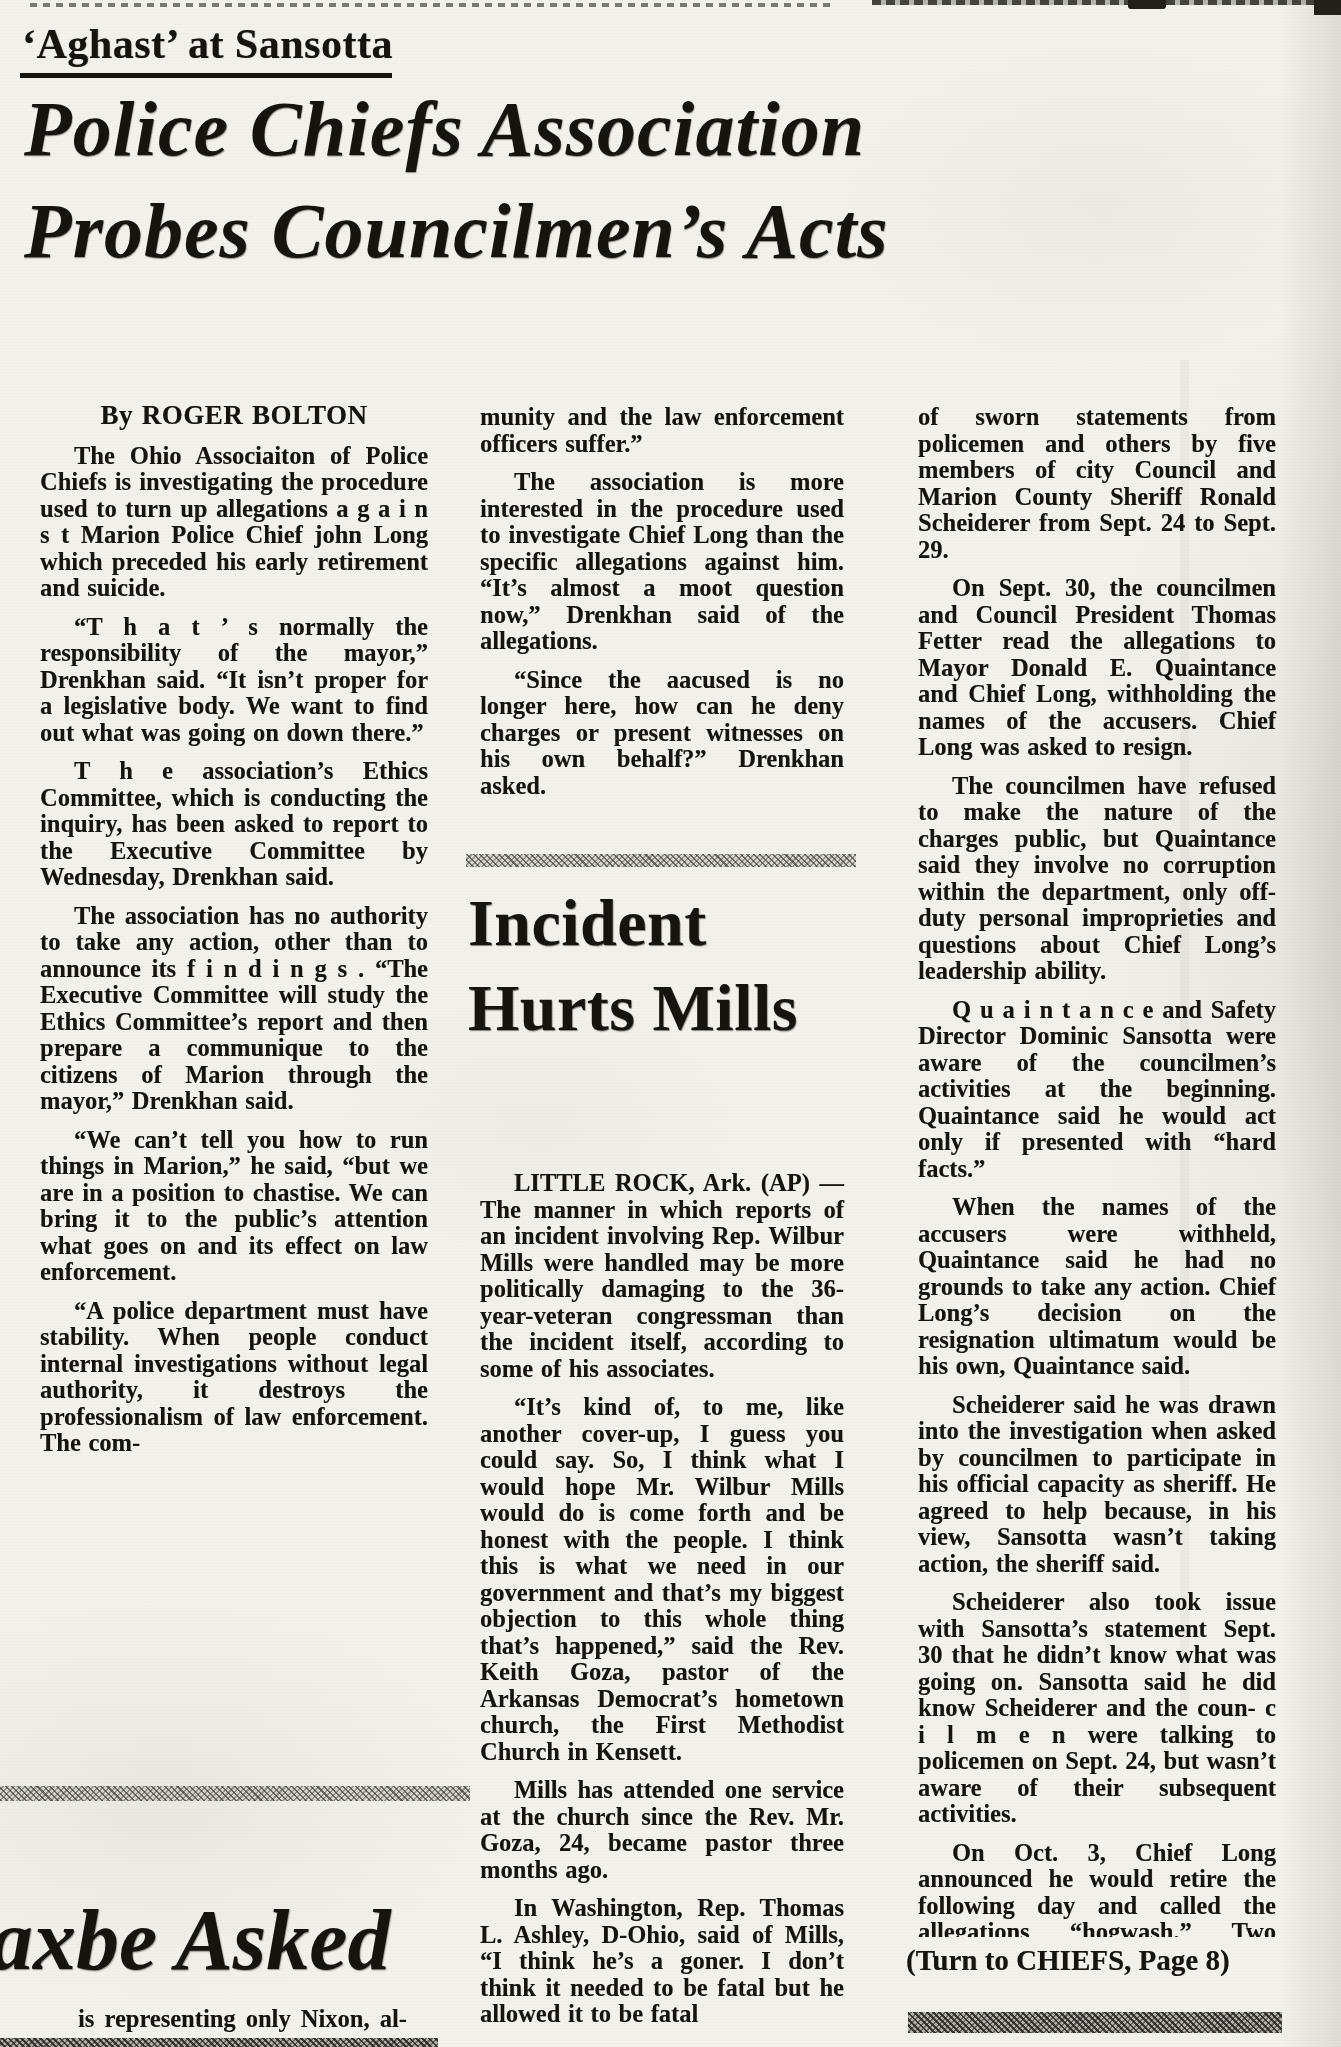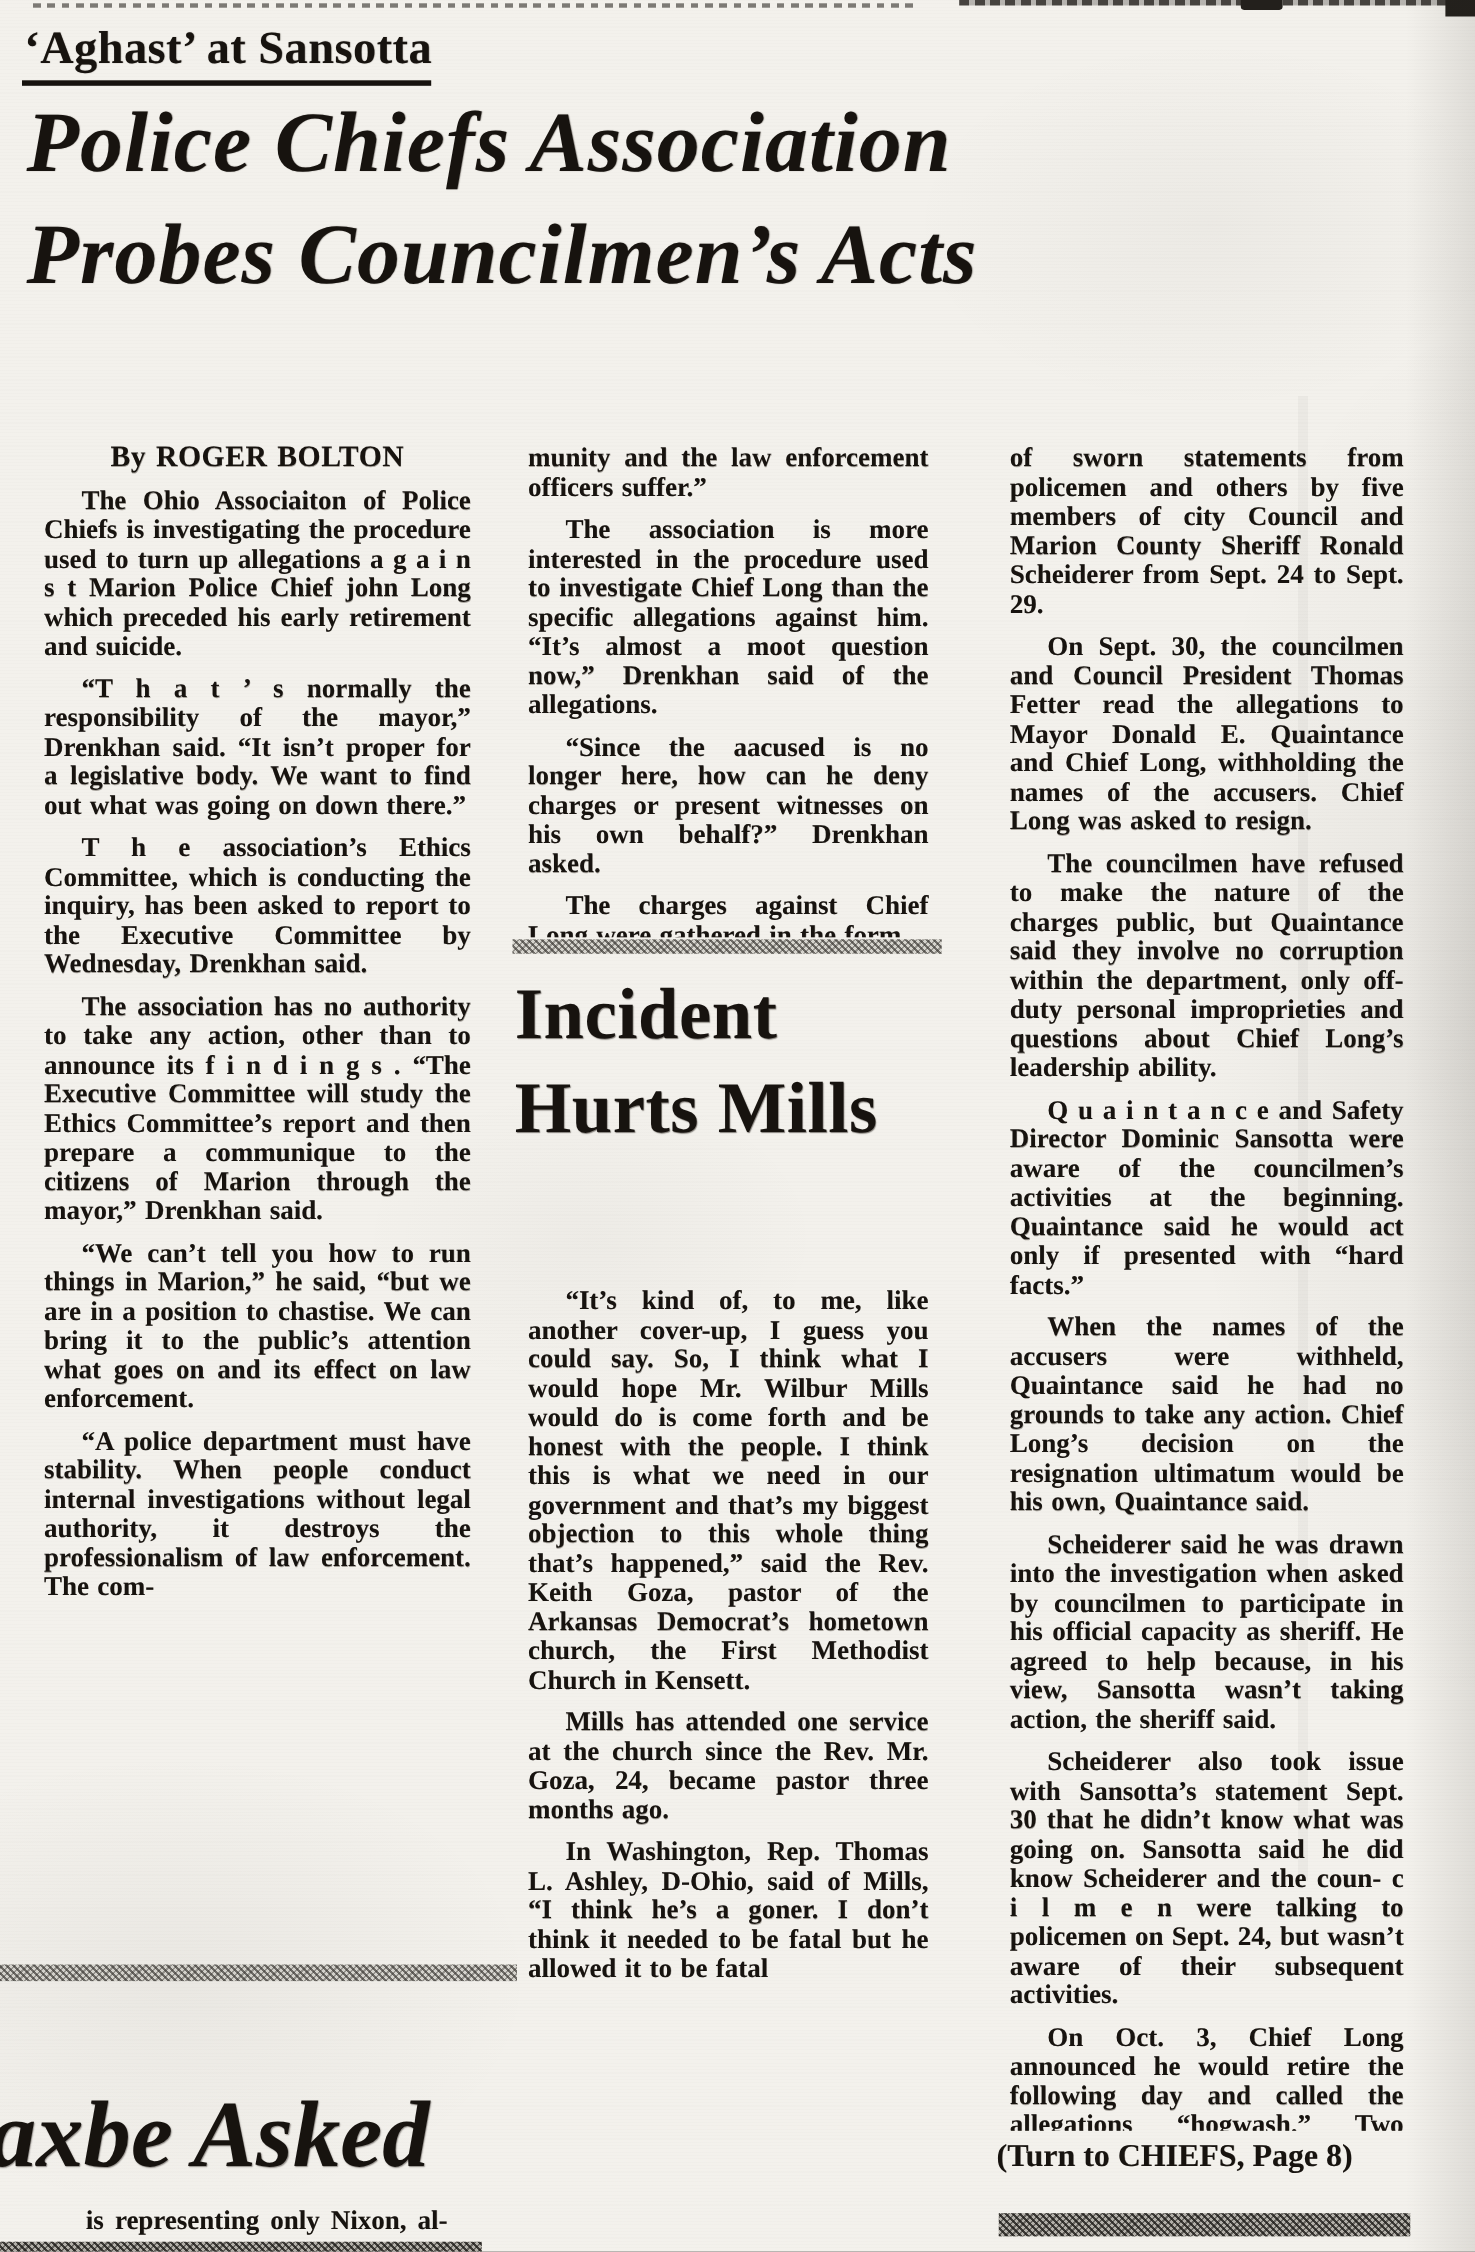--- a/index.html
+++ b/index.html
@@ -128,21 +128,20 @@
         <p>The association has no authority to take any action, other than to announce its f i n d i n g s . “The Executive Committee will study the Ethics Committee’s report and then prepare a communique to the citizens of Marion through the mayor,” Drenkhan said.</p>
         <p>“We can’t tell you how to run things in Marion,” he said, “but we are in a position to chastise. We can bring it to the public’s attention what goes on and its effect on law enforcement.</p>
         <p>“A police department must have stability. When people conduct internal investigations without legal authority, it destroys the professionalism of law enforcement. The com-</p>
       </div>
   </div>
 
   <div class="col col2a">
       <p class="noindent">munity and the law enforcement officers suffer.”</p>
       <p>The association is more interested in the procedure used to investigate Chief Long than the specific allegations against him. “It’s almost a moot question now,” Drenkhan said of the allegations.</p>
       <p>“Since the aacused is no longer here, how can he deny charges or present witnesses on his own behalf?” Drenkhan asked.</p>
-      <p>The charges against Chief Long were gathered in the form</p>
     </div>
 
   <div class="col col3">
       <p class="noindent">of sworn statements from policemen and others by five members of city Council and Marion County Sheriff Ronald Scheiderer from Sept. 24 to Sept. 29.</p>
       <p>On Sept. 30, the councilmen and Council President Thomas Fetter read the allegations to Mayor Donald E. Quaintance and Chief Long, withholding the names of the accusers. Chief Long was asked to resign.</p>
       <p>The councilmen have refused to make the nature of the charges public, but Quaintance said they involve no corruption within the department, only off-duty personal improprieties and questions about Chief Long’s leadership ability.</p>
       <p>Q u a i n t a n c e and Safety Director Dominic Sansotta were aware of the councilmen’s activities at the beginning. Quaintance said he would act only if presented with “hard facts.”</p>
       <p>When the names of the accusers were withheld, Quaintance said he had no grounds to take any action. Chief Long’s decision on the resignation ultimatum would be his own, Quaintance said.</p>
       <p>Scheiderer said he was drawn into the investigation when asked by councilmen to participate in his official capacity as sheriff. He agreed to help because, in his view, Sansotta wasn’t taking action, the sheriff said.</p>
       <p>Scheiderer also took issue with Sansotta’s statement Sept. 30 that he didn’t know what was going on. Sansotta said he did know Scheiderer and the coun- c i l m e n were talking to policemen on Sept. 24, but wasn’t aware of their subsequent activities.</p>
@@ -155,20 +154,21 @@
   <div class="hatch divider-col2"></div>
   <div class="hatch dark divider-col3"></div>
   <div class="hatch dark bottom-left-bar"></div>
 
   <div class="mills-headline">
       <div>Incident</div>
       <div>Hurts Mills</div>
     </div>
 
   <div class="col col2b">
+      <p>LITTLE ROCK, Ark. (AP) — The manner in which reports of an incident involving Rep. Wilbur Mills were handled may be more politically damaging to the 36-year-veteran congressman than the incident itself, according to some of his associates.</p>
       <p>“It’s kind of, to me, like another cover-up, I guess you could say. So, I think what I would hope Mr. Wilbur Mills would do is come forth and be honest with the people. I think this is what we need in our government and that’s my biggest objection to this whole thing that’s happened,” said the Rev. Keith Goza, pastor of the Arkansas Democrat’s hometown church, the First Methodist Church in Kensett.</p>
       <p>Mills has attended one service at the church since the Rev. Mr. Goza, 24, became pastor three months ago.</p>
       <p>In Washington, Rep. Thomas L. Ashley, D-Ohio, said of Mills, “I think he’s a goner. I don’t think it needed to be fatal but he allowed it to be fatal</p>
     </div>
 
   <div class="saxbe">axbe Asked</div>
   <p class="saxbe-line">is representing only Nixon, al-</p>
 
   <div class="crease"></div>
   <div class="shade-right"></div>

